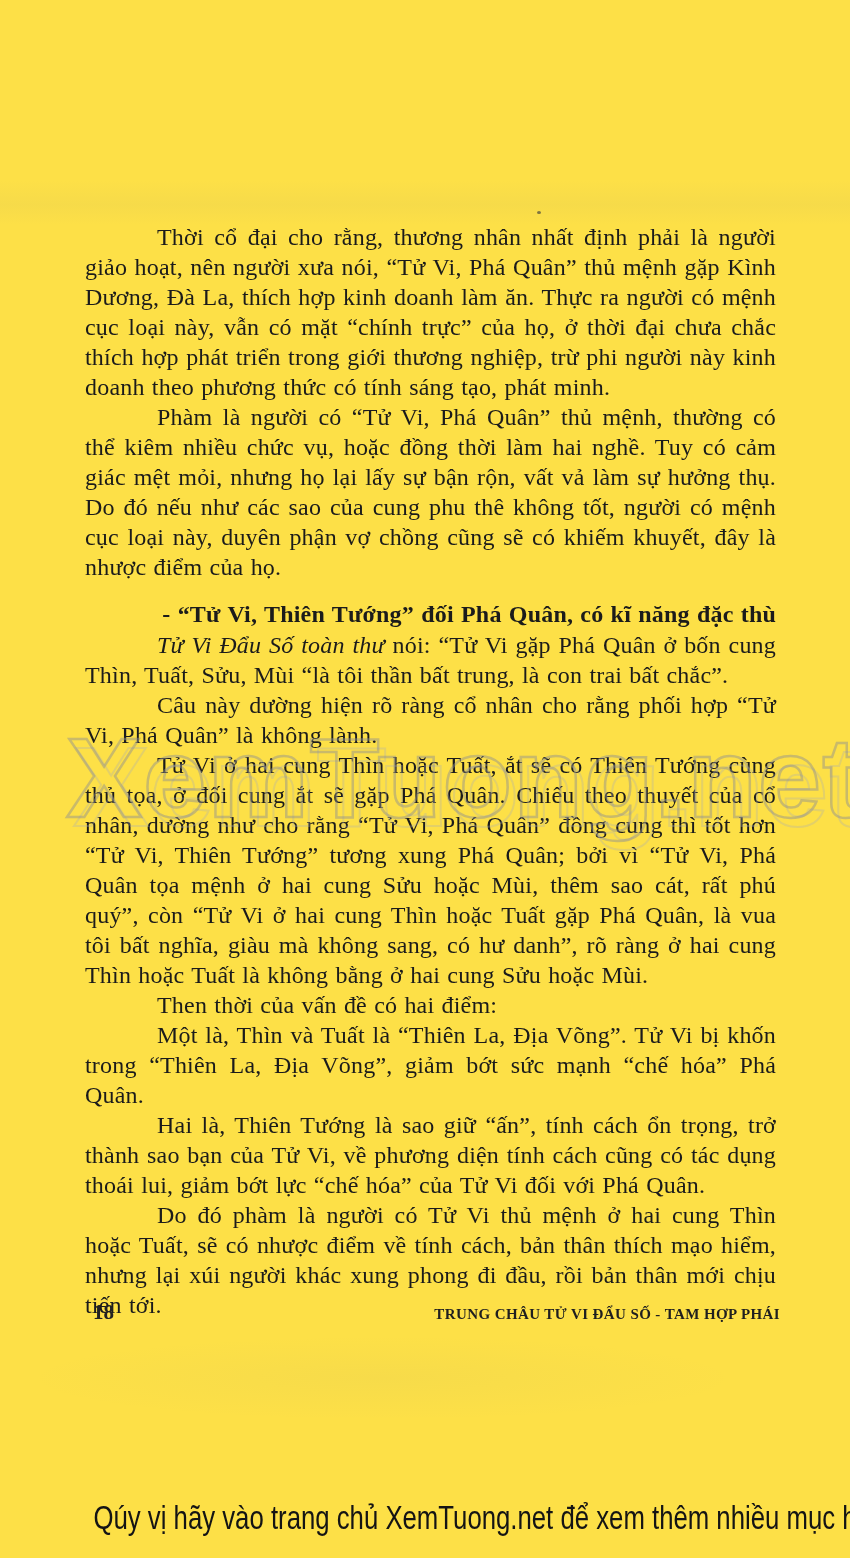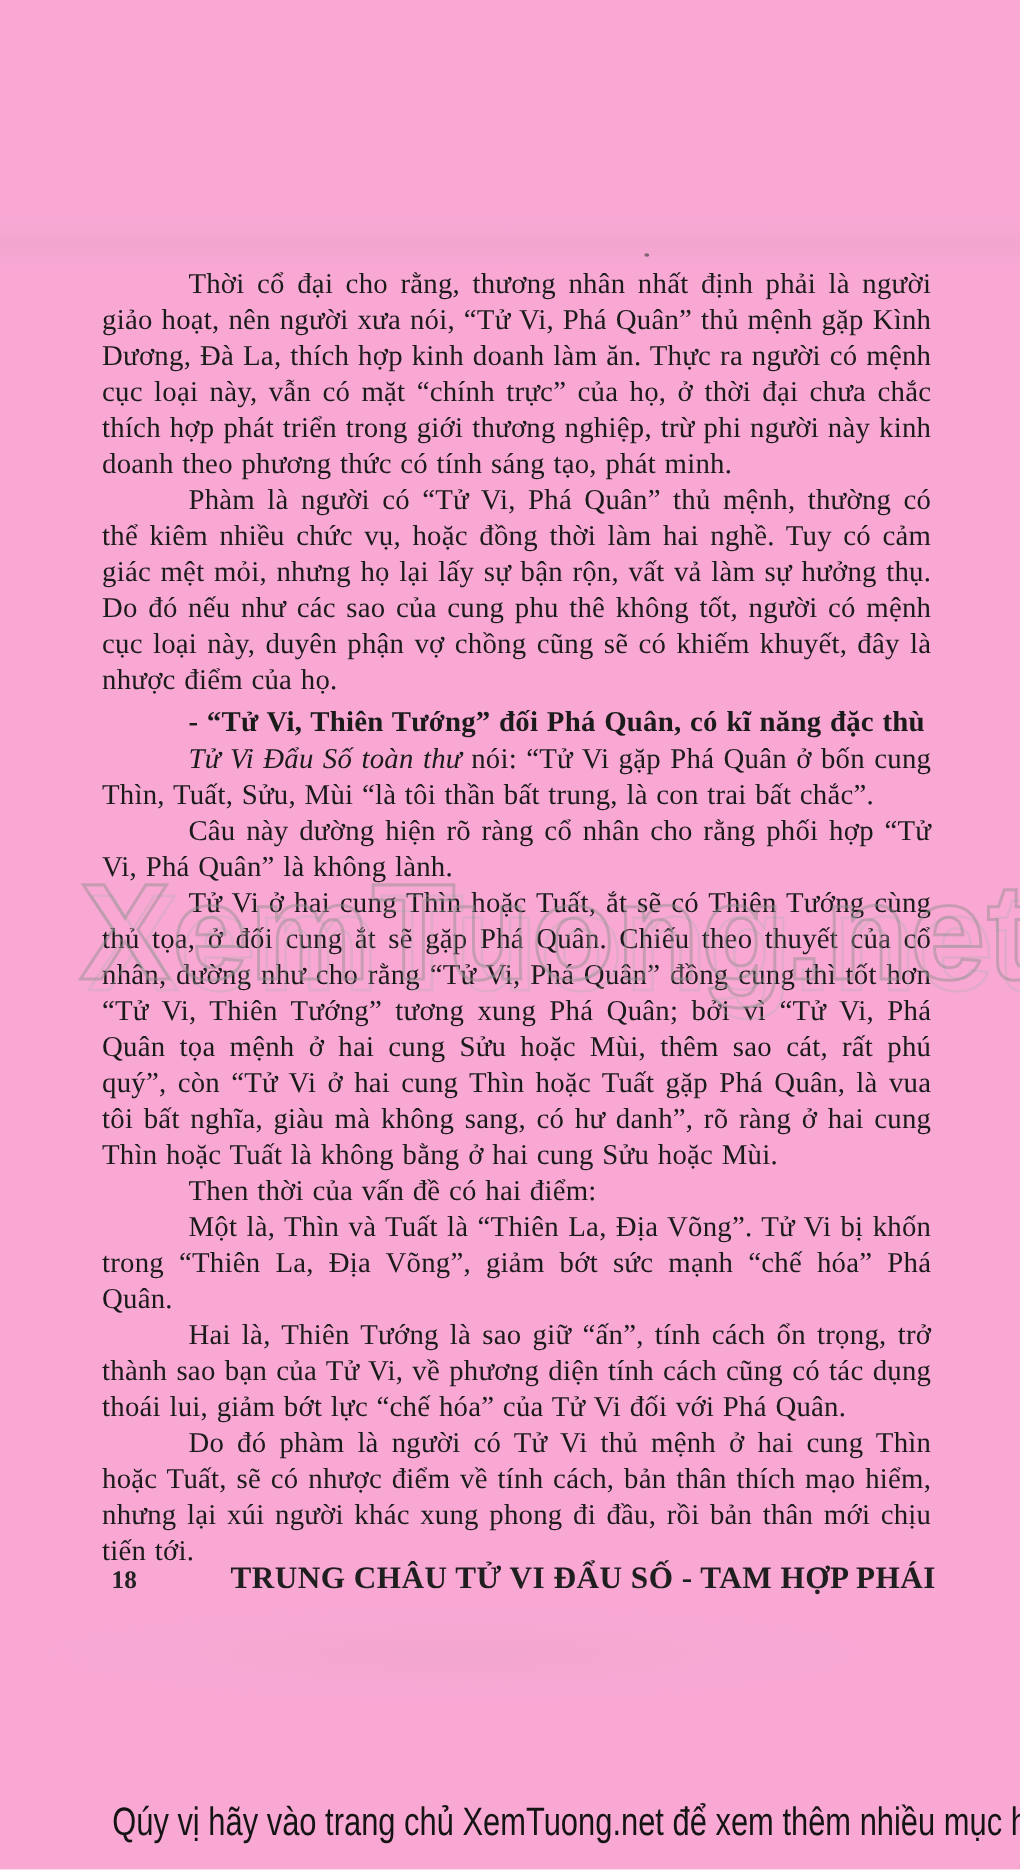--- a/index.html
+++ b/index.html
@@ -1,20 +1,20 @@
 <!DOCTYPE html>
 <html lang="vi"><head>
 <meta charset="utf-8">
 <style>
   html, body { margin: 0; padding: 0; background: #ffffff; }
   .page {
     position: relative;
     width: 850px;
     height: 1558px;
-    background: #f9a8d4;
+    background: #fde047;
     overflow: hidden;
     font-family: "Liberation Serif", serif;
     color: #1b1b1b;
   }
   
   .scan-noise-top {
     position: absolute; left: 0; top: 180px; width: 850px; height: 45px;
     background: linear-gradient(180deg, rgba(0,0,0,0) 0%, rgba(120,120,120,0.05) 55%, rgba(0,0,0,0) 100%);
   }
   .scan-noise-bottom {
@@ -36,43 +36,43 @@
     margin: 0;
     font-size: 24px;
     line-height: 30px;
     text-align: justify;
     text-indent: 72px;
     letter-spacing: 0.2px;
     word-spacing: 1px;
   }
   .text-block p.heading {
     font-weight: bold;
-    margin-top: 5px;
+    margin-top: 17px;
     margin-bottom: 1px;
-    text-align: left;
+    text-align: right;
   }
   .quote-lead { font-style: italic; }
 
   .footer {
     position: absolute;
     left: 85px;
     top: 1300px;
     width: 695px;
     display: flex;
     justify-content: space-between;
     align-items: baseline;
   }
   .page-number {
     font-size: 21px;
     font-weight: bold;
     margin-left: 8px;
     color: #222222;
   }
   .book-title {
-    font-size: 26px;
+    font-size: 15px;
     font-weight: bold;
     letter-spacing: 0.4px;
     color: #1f1f1f;
   }
 
   .watermark {
     position: absolute;
     left: 66px;
     top: 712px;
     width: 784px;

